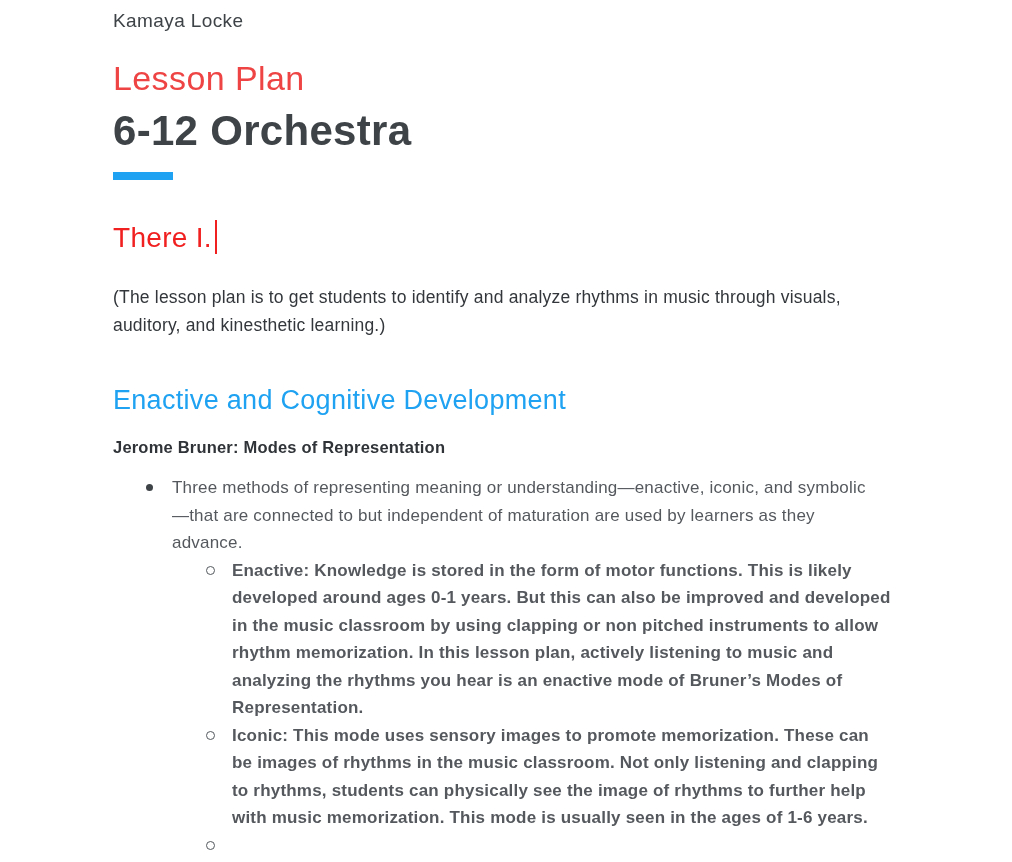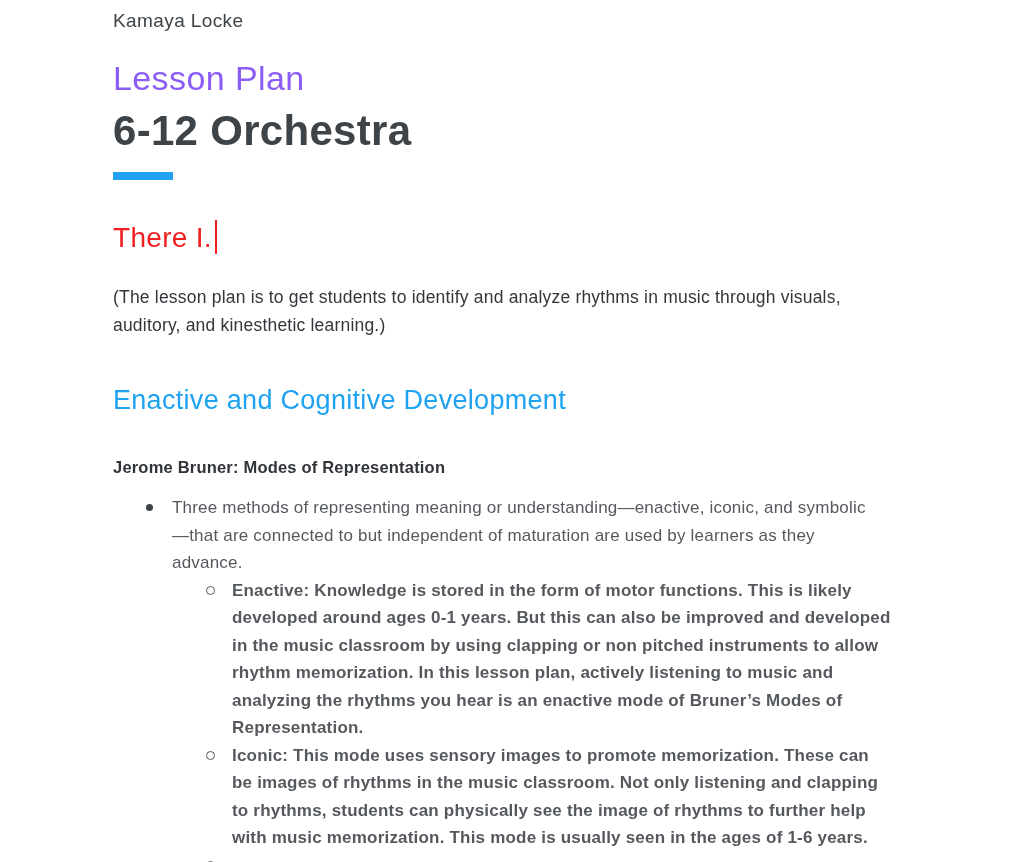--- a/index.html
+++ b/index.html
@@ -23,21 +23,21 @@
     font-size: 19px;
     line-height: 24px;
     color: #3e4347;
     letter-spacing: 0.4px;
     font-weight: 400;
   }
   .subtitle {
     margin-top: 25px;
     font-size: 34px;
     line-height: 40px;
-    color: #8b5cf6;
+    color: #ef4444;
     font-weight: 400;
     letter-spacing: 0.4px;
   }
   .title {
     margin-top: 8px;
     font-size: 42px;
     line-height: 50px;
     color: #3e4347;
     font-weight: 700;
     letter-spacing: 0.3px;
@@ -77,21 +77,21 @@
   }
   .section-heading {
     margin-top: 44px;
     font-size: 27px;
     line-height: 34px;
     color: #1ea2f1;
     font-weight: 400;
     letter-spacing: 0.3px;
   }
   .section-subheading {
-    margin-top: 39px;
+    margin-top: 19px;
     font-size: 16.5px;
     line-height: 22px;
     font-weight: 700;
     color: #303438;
     letter-spacing: 0.2px;
   }
   .bullet-list {
     margin-top: 16px;
     font-size: 17px;
     line-height: 27.5px;

